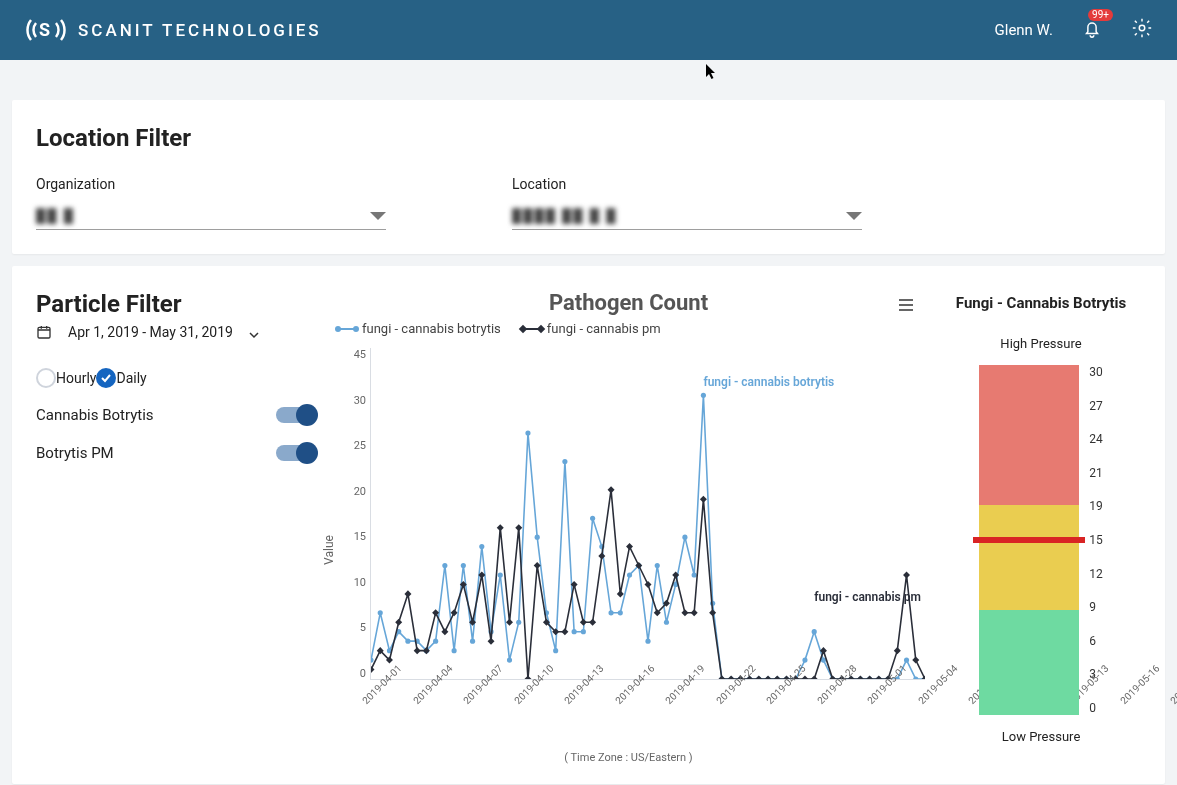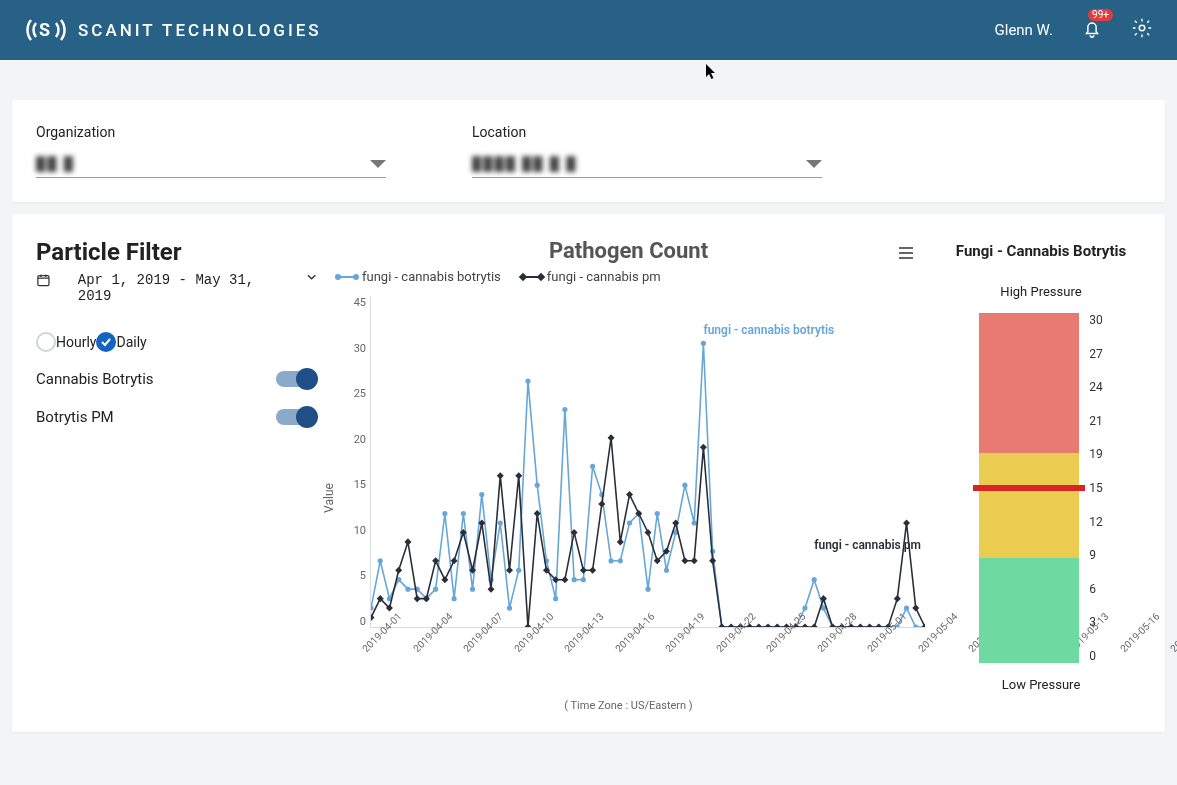--- a/index.html
+++ b/index.html
@@ -80,21 +80,21 @@
     border-radius: 2px;
     box-shadow: 0 1px 2px rgba(0,0,0,.05);
   }
   .card h2 {
     margin: 0 0 24px 0;
     font-size: 24px;
     font-weight: 700;
   }
   .filters {
     display: flex;
-    gap: 76px;
+    gap: 116px;
   }
   .filter-col { width: 360px; }
   .filter-label { font-size: 14px; margin-bottom: 10px; }
   .select {
     width: 350px;
     height: 28px;
     border: none;
     border-bottom: 1px solid #9e9e9e;
     display:flex; align-items:center; justify-content:space-between;
     cursor:pointer;
@@ -113,25 +113,24 @@
     border-top:8px solid #777;
   }
   
   .pf-body {
     display:flex;
     gap: 16px;
   }
   .pf-left { width: 280px; }
   .pf-left h2 { margin-bottom: 6px; }
   .date-row {
-    display:flex; align-items:flex-start; gap:27px;
+    display:flex; align-items:flex-end; gap:16px;
     font-size:14px;
     cursor:pointer;
     margin-bottom: 28px;
-    font-family: Liberation Mono, monospace;
   }
   .radio-row {
     display:flex; align-items:center; 
     margin-bottom: 18px;
     font-size:14px;
   }
   .radio {
     width:20px;height:20px;border-radius:50%;
     border:2px solid #cfd4dc;
     display:flex;align-items:center;justify-content:center;
@@ -273,20 +272,21 @@
   </div>
 </div>
 
 <span class="fake-cursor">
   <svg width="12" height="16" viewBox="0 0 12 16">
       <path d="M0 0 L0 13 L3 10 L5.5 15 L7.5 14 L5 9 L9 9 Z" fill="#000"></path>
     </svg>
 </span>
 
 <div class="card" style="margin-top:40px">
+  <h2>Location Filter</h2>
   <div class="filters">
     <div class="filter-col">
       <div class="filter-label">Organization</div>
       <div class="select">
         <span class="select-value">██ █</span>
         <span class="caret"></span>
       </div>
     </div>
     <div class="filter-col">
       <div class="filter-label">Location</div>

